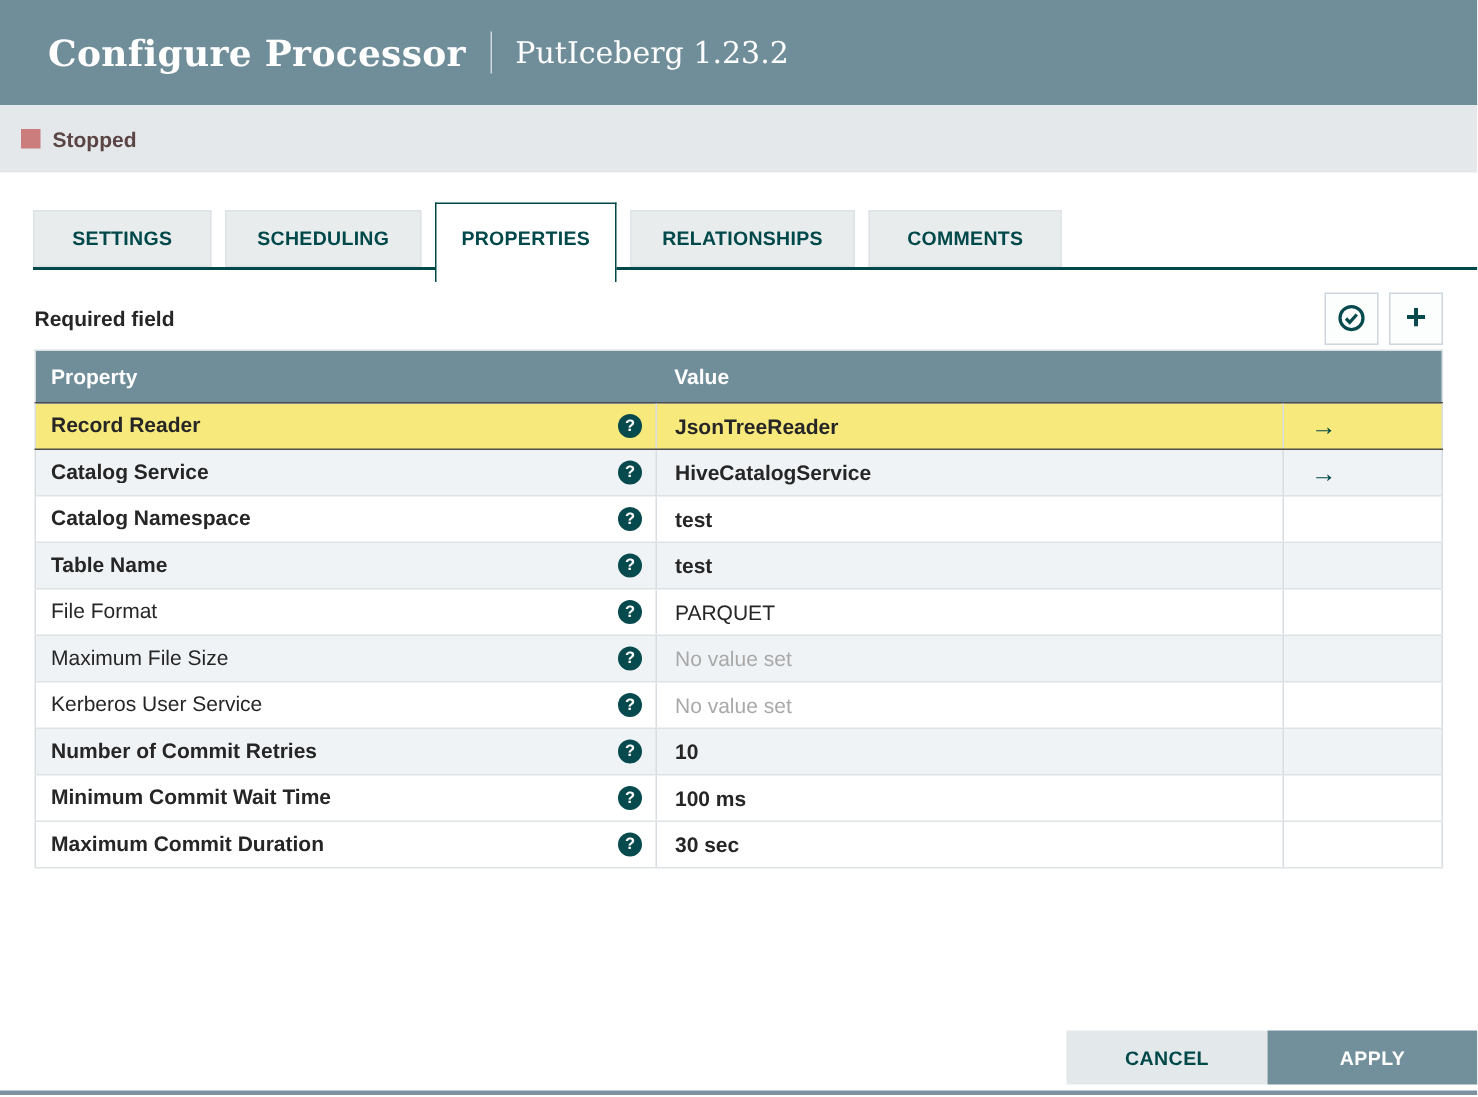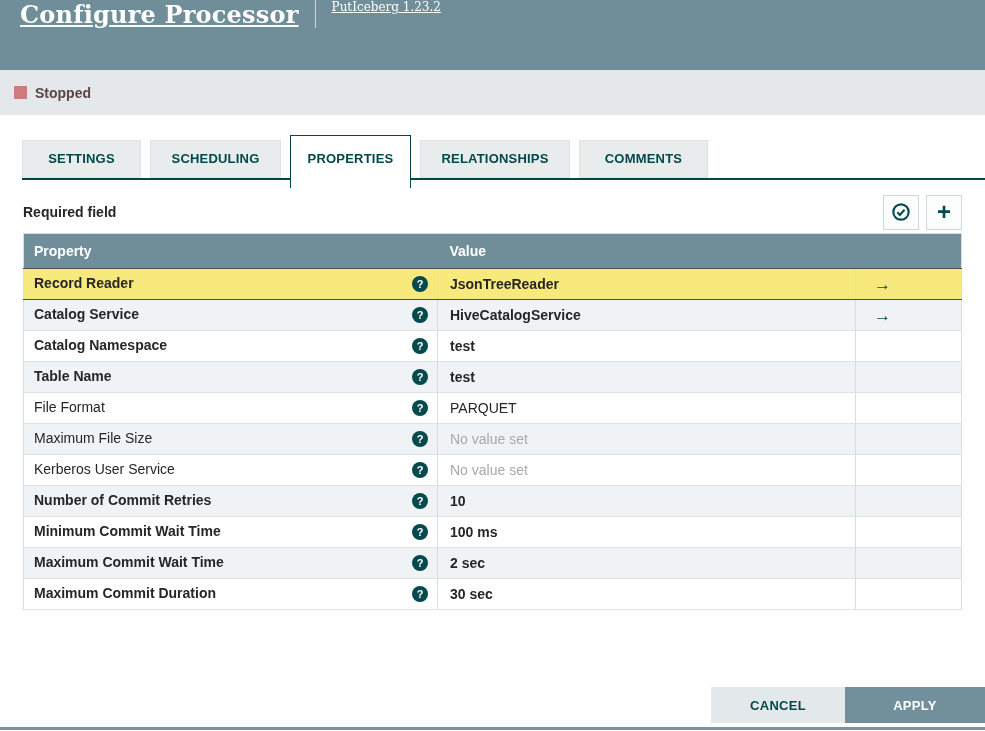--- a/index.html
+++ b/index.html
@@ -4,32 +4,32 @@
 <style>
   * { margin:0; padding:0; box-sizing:border-box; }
   html,body { background:#ffffff; }
   body { font-family:"Liberation Sans", sans-serif; }
   .dialog {
     position:relative; width:985px; height:731px; background:#ffffff;
     overflow:hidden; margin:0 auto;
   }
   
   .dlg-header {
-    height:70px; background:#708e9a; display:flex; 
-    padding-left:20px; color:#ffffff;text-decoration:underline;
+    height:70px; background:#708e9a; display:flex; align-items:center;
+    padding-left:32px; color:#ffffff;
   }
   .dlg-title {
     font-family:"DejaVu Serif", serif; font-weight:bold; font-size:24px;
     letter-spacing:0.2px;
   }
   .dlg-title-divider {
     width:1px; height:28px; background:rgba(255,255,255,0.65); margin:0 16px;
   }
   .dlg-subtitle {
-    font-family:"DejaVu Serif", serif; font-size:12px; font-weight:normal;
+    font-family:"DejaVu Serif", serif; font-size:20px; font-weight:normal;
   }
   
   .status-bar {
     height:45px; background:#e4e8ea; display:flex; align-items:center;
     padding-left:14px;
   }
   .status-square {
     width:13px; height:13px; background:#cb7c7c; margin-right:8px;
   }
   .status-label { font-size:14px; font-weight:bold; color:#5a4444; }
@@ -214,25 +214,20 @@
           <tr class="alt">
             <td class="prop-cell"><span class="prop-label bold-text">Number of Commit Retries</span><span class="q-icon">?</span></td>
             <td class="val-cell bold-text">10</td>
             <td class="go-cell"></td>
           </tr>
           <tr>
             <td class="prop-cell"><span class="prop-label bold-text">Minimum Commit Wait Time</span><span class="q-icon">?</span></td>
             <td class="val-cell bold-text">100 ms</td>
             <td class="go-cell"></td>
           </tr>
-          <tr class="alt">
-            <td class="prop-cell"><span class="prop-label bold-text">Maximum Commit Wait Time</span><span class="q-icon">?</span></td>
-            <td class="val-cell bold-text">2 sec</td>
-            <td class="go-cell"></td>
-          </tr>
           <tr>
             <td class="prop-cell"><span class="prop-label bold-text">Maximum Commit Duration</span><span class="q-icon">?</span></td>
             <td class="val-cell bold-text">30 sec</td>
             <td class="go-cell"></td>
           </tr>
         </tbody>
     </table>
   </div>
 
   <button class="btn btn-cancel">CANCEL</button>

